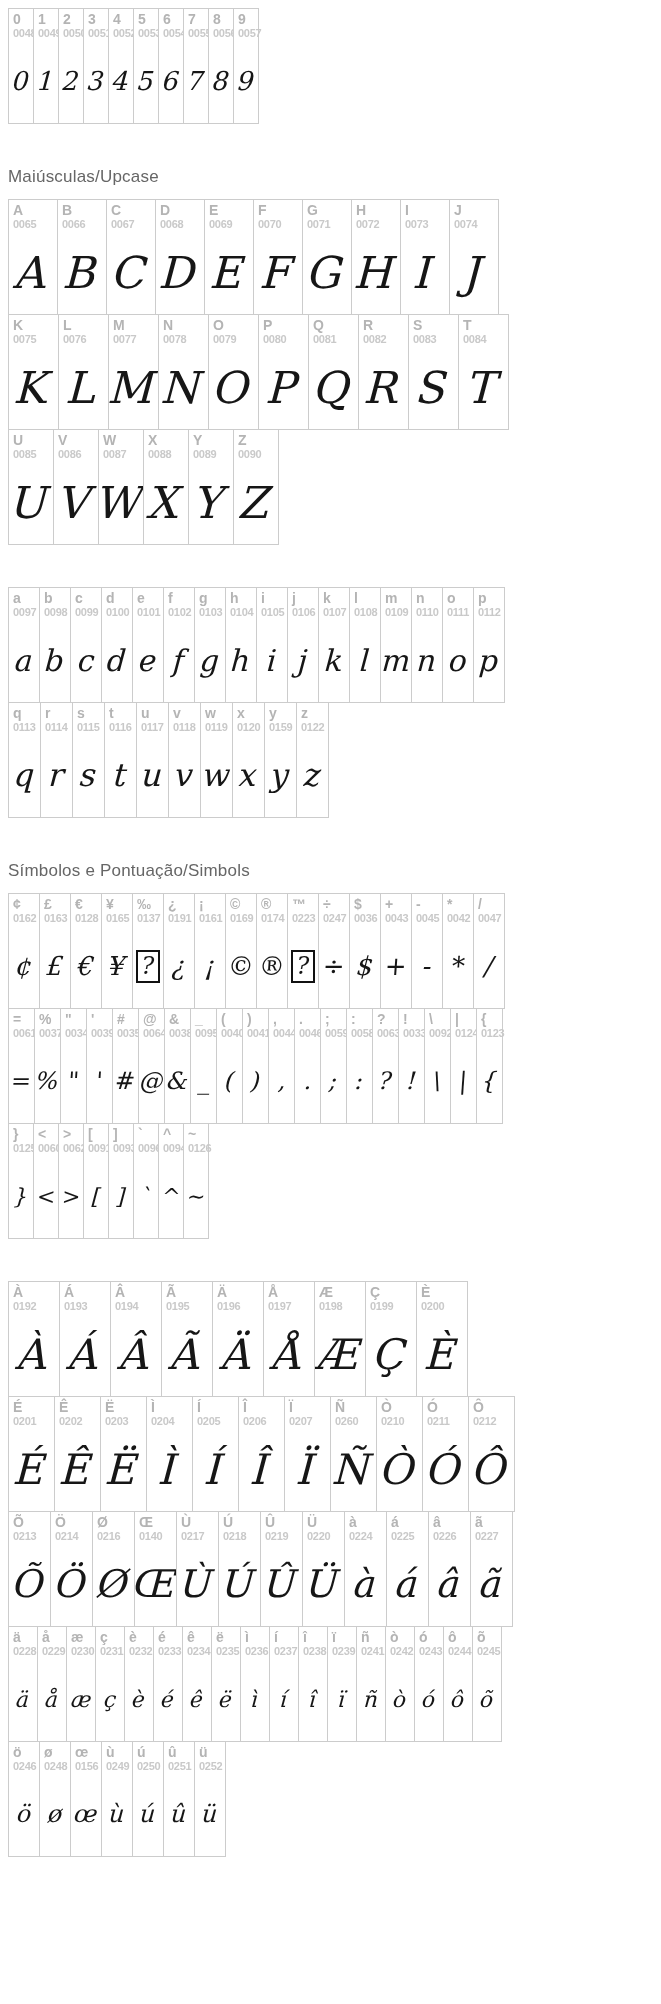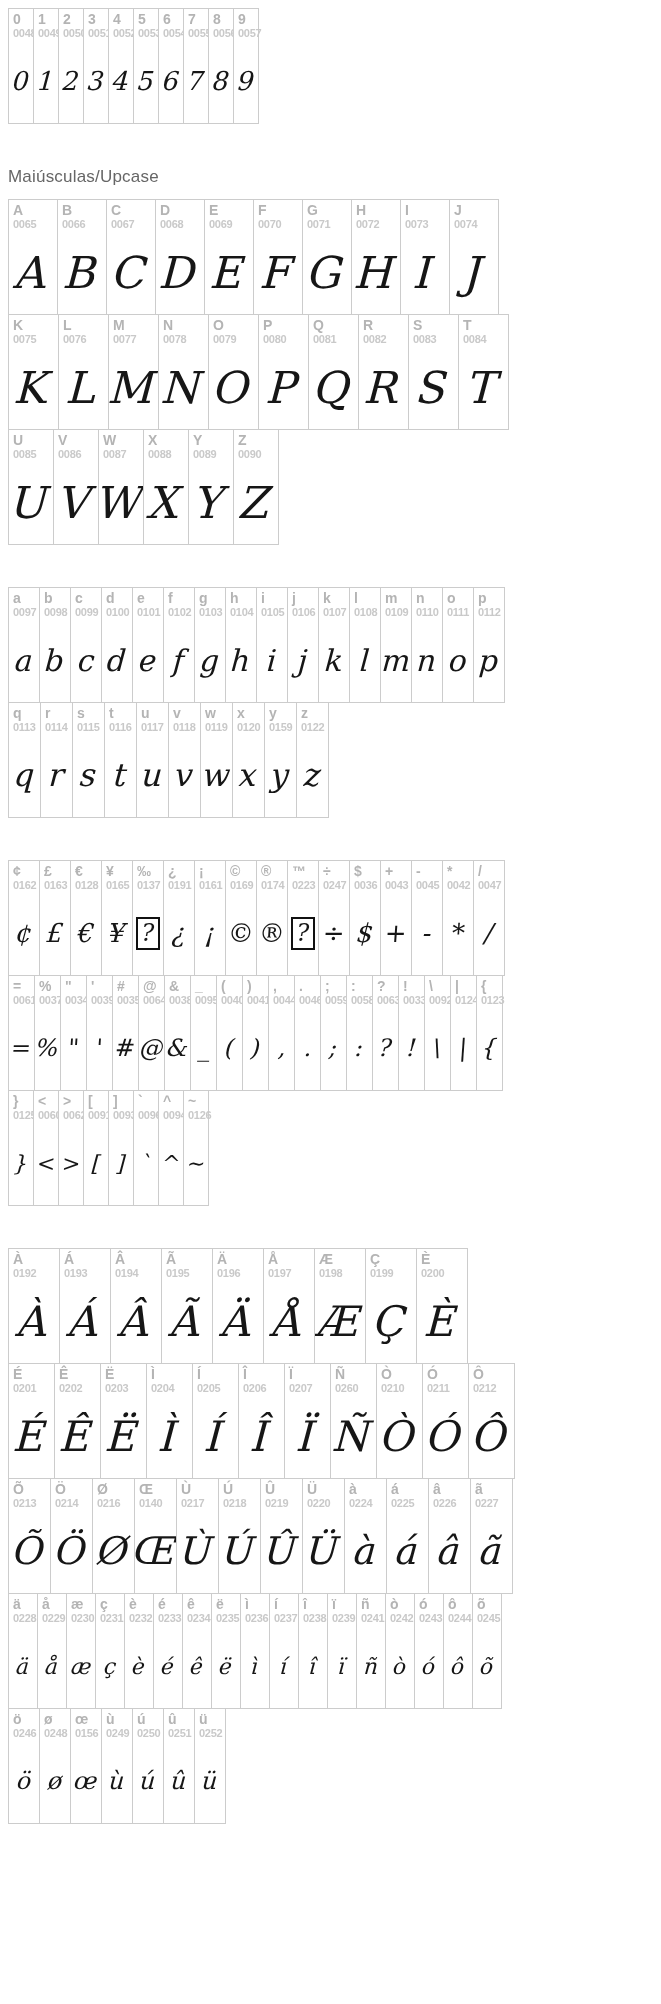--- a/index.html
+++ b/index.html
@@ -628,20 +628,21 @@
             </div>
             <div class="glyph-area">
               <span class="glyph" style="font-size: 32px;">z</span>
             </div>
           </div>
         </div>
       </div>
   </section>
 
   <section class="spec-section">
+    <h2 class="sec-title">Símbolos e Pontuação/Simbols</h2>
     <div class="grid">
         <div class="grid-row">
           <div class="cell" style="width: 32px;">
             <div class="cell-labels">
               <span class="cell-char">¢</span>
               <span class="cell-code">0162</span>
             </div>
             <div class="glyph-area">
               <span class="glyph" style="font-size: 26px;">¢</span>
             </div>

